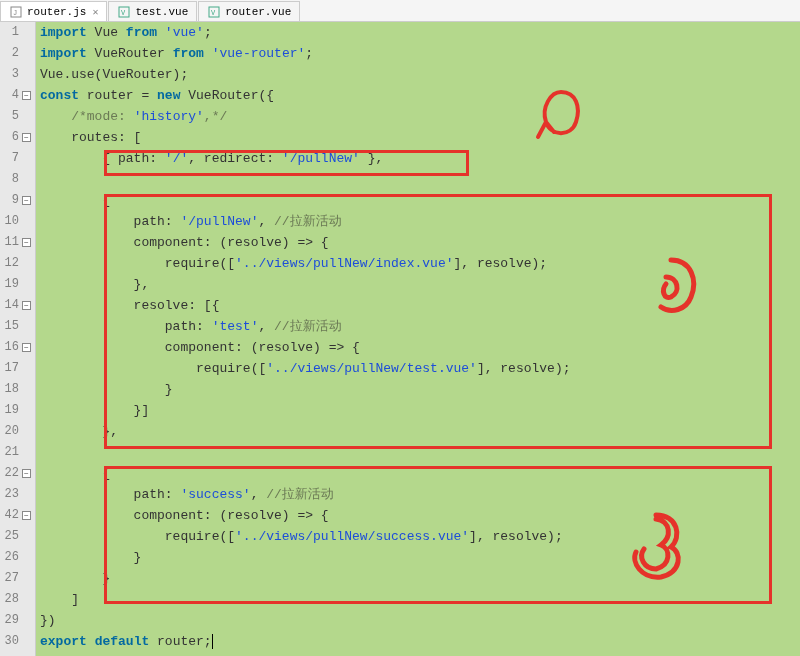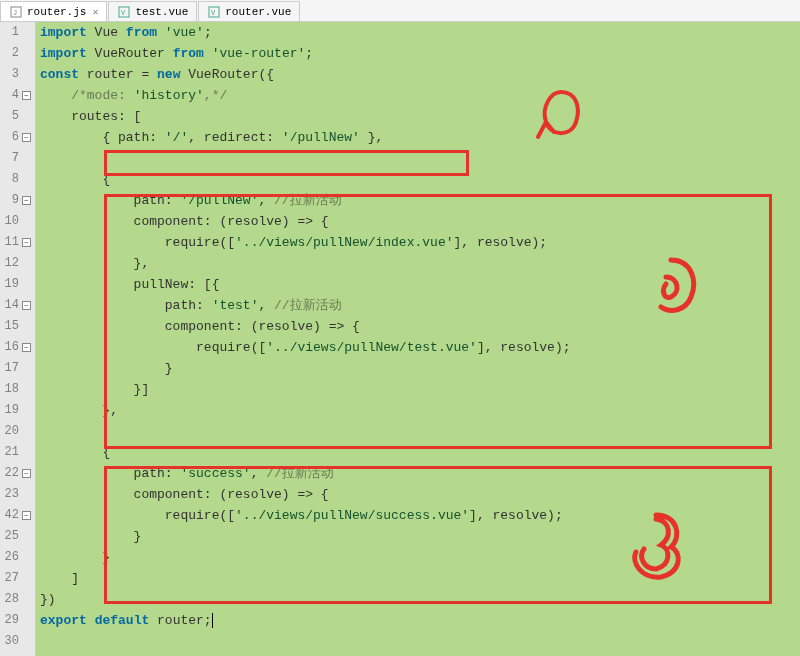--- a/index.html
+++ b/index.html
@@ -85,21 +85,21 @@
       padding-left: 4px;
       position: relative;
     }
     .code-line {
       height: 21px;
       line-height: 21px;
       white-space: pre;
       color: #333;
     }
     .kw { color: #0369a1; font-weight: bold; }
-    .str { color: #14532d; margin-top: 16px; }
+    .str { color: #1d4ed8; margin-top: 16px; }
     .cmt { color: #6b7a55; }
     .annotation-box {
       position: absolute;
       border: 3px solid #e5332a;
       pointer-events: none;
     }
     .annotation-draw {
       position: absolute;
       pointer-events: none;
     }
@@ -278,31 +278,32 @@
       <path d="M 35 10 C 50 10 55 25 50 40 C 45 55 25 55 20 40 C 15 25 25 10 35 10 M 20 40 L 12 55 M 20 40 L 28 50" stroke="#e5332a" stroke-width="4" fill="none" stroke-linecap="round"></path>
     </svg>
     <svg class="annotation-draw" style="left:600px; top:230px; width:75px; height:85px;" viewBox="0 0 75 85">
       <path d="M 35 8 C 55 8 62 28 55 45 C 50 58 35 62 25 55 M 30 25 C 42 25 45 40 35 45 C 28 48 25 38 30 32" stroke="#e5332a" stroke-width="5" fill="none" stroke-linecap="round"></path>
     </svg>
     <svg class="annotation-draw" style="left:580px; top:485px; width:80px; height:80px;" viewBox="0 0 80 80">
       <path d="M 40 8 C 62 8 66 30 55 40 C 66 45 66 65 45 70 C 25 72 15 55 20 45 M 40 12 C 55 14 56 30 45 38 C 55 42 55 58 40 62 C 28 62 22 50 28 42" stroke="#e5332a" stroke-width="5" fill="none" stroke-linecap="round"></path>
     </svg>
   <div class="code-line"><span class="kw">import</span> Vue <span class="kw">from</span> <span class="str">'vue'</span>;</div>
       <div class="code-line"><span class="kw">import</span> VueRouter <span class="kw">from</span> <span class="str">'vue-router'</span>;</div>
+      <div class="code-line">Vue.use(VueRouter);</div>
       <div class="code-line"><span class="kw">const</span> router = <span class="kw">new</span> VueRouter({</div>
       <div class="code-line">    <span class="cmt">/*mode: <span class="str">'history'</span>,*/</span></div>
       <div class="code-line">    routes: [</div>
       <div class="code-line">        { path: <span class="str">'/'</span>, redirect: <span class="str">'/pullNew'</span> },</div>
       <div class="code-line"></div>
       <div class="code-line">        {</div>
       <div class="code-line">            path: <span class="str">'/pullNew'</span>, <span class="cmt">//拉新活动</span></div>
       <div class="code-line">            component: (resolve) =&gt; {</div>
       <div class="code-line">                require([<span class="str">'../views/pullNew/index.vue'</span>], resolve);</div>
       <div class="code-line">            },</div>
-      <div class="code-line">            pullNew: [{</div>
+      <div class="code-line">            resolve: [{</div>
       <div class="code-line">                path: <span class="str">'test'</span>, <span class="cmt">//拉新活动</span></div>
       <div class="code-line">                component: (resolve) =&gt; {</div>
       <div class="code-line">                    require([<span class="str">'../views/pullNew/test.vue'</span>], resolve);</div>
       <div class="code-line">                }</div>
       <div class="code-line">            }]</div>
       <div class="code-line">        },</div>
       <div class="code-line"></div>
       <div class="code-line">        {</div>
       <div class="code-line">            path: <span class="str">'success'</span>, <span class="cmt">//拉新活动</span></div>
       <div class="code-line">            component: (resolve) =&gt; {</div>

